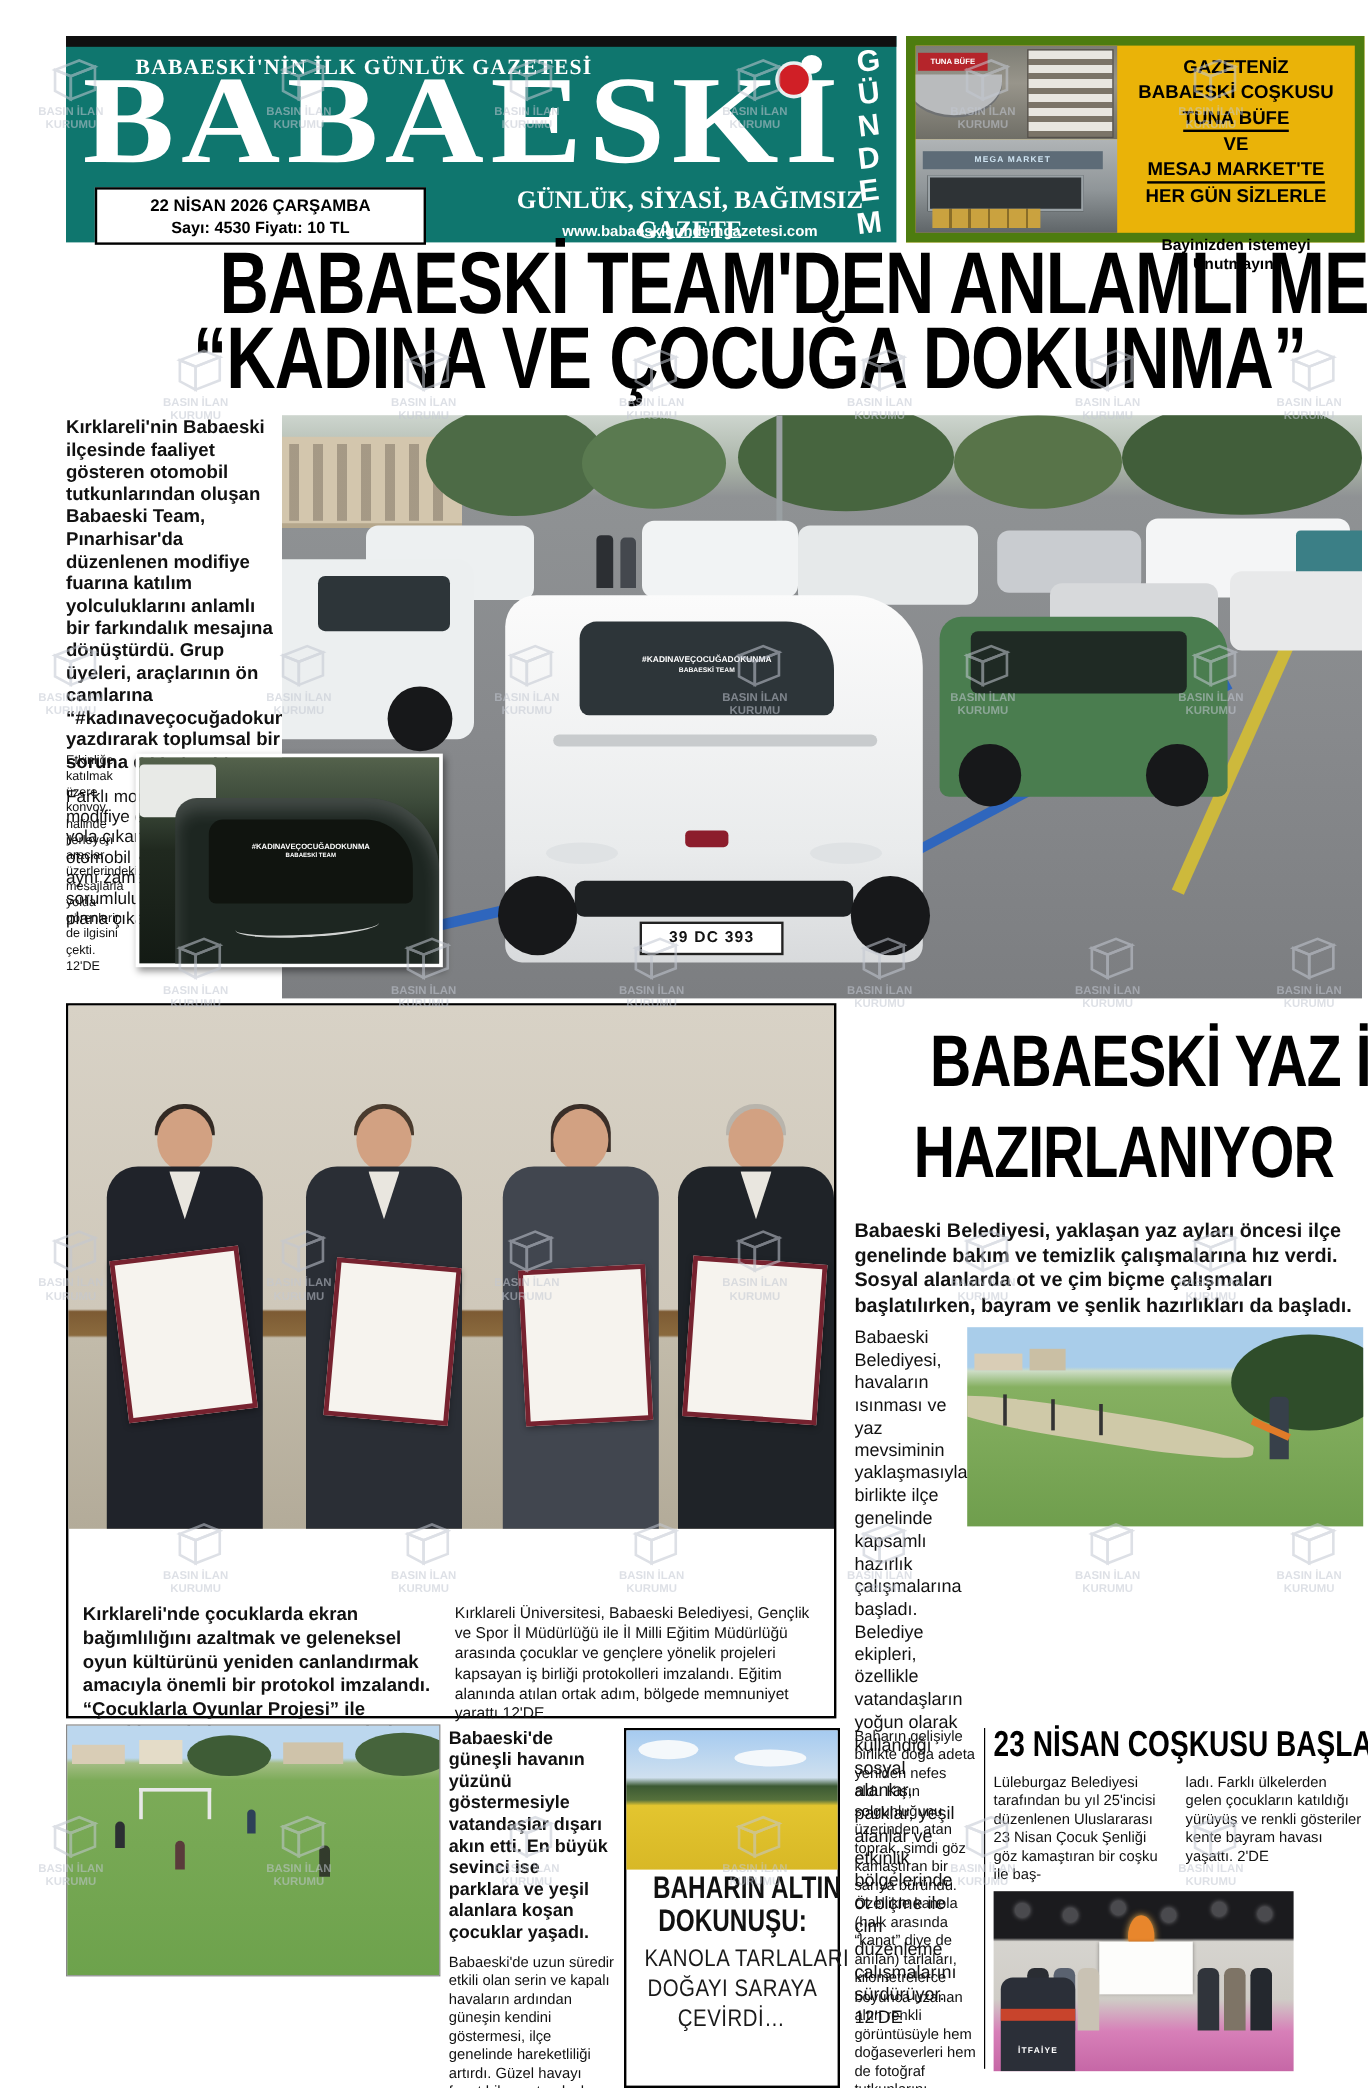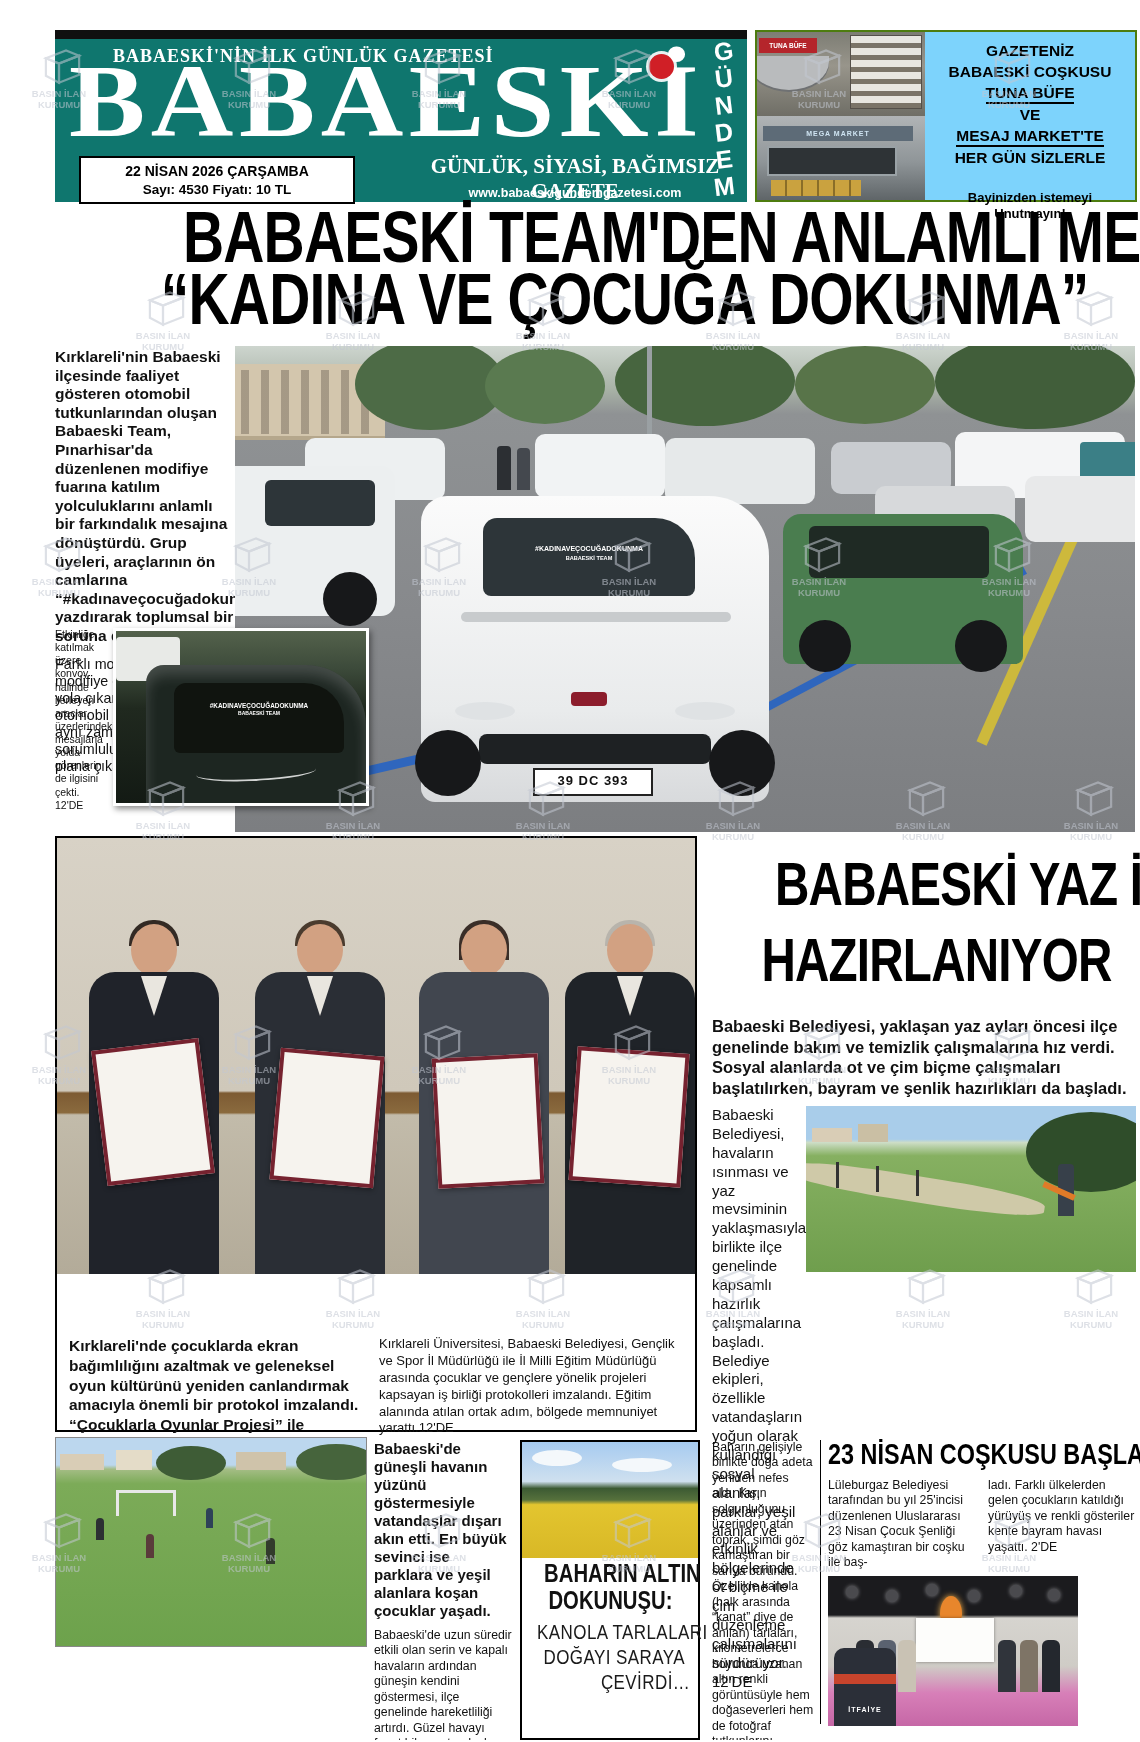--- a/index.html
+++ b/index.html
@@ -26,21 +26,21 @@
   .mast-sub{position:absolute;left:348px;top:124px;width:344px;text-align:center;color:#fff;
             font-family:"Liberation Serif",serif;font-weight:bold;font-size:21px;}
   .mast-web{position:absolute;left:348px;top:156px;width:344px;text-align:center;color:#fff;
             font-weight:bold;font-size:12.5px;}
   .gundem{position:absolute;left:648px;top:8px;width:42px;text-align:center;color:#fff;
           font-weight:bold;font-size:25px;line-height:27px;}
   .gundem span{display:inline-block;}
   .gundem span:nth-child(odd){transform:rotate(-7deg);}
   .gundem span:nth-child(even){transform:rotate(7deg);}
   
-  .adbox{left:755px;top:30px;width:382px;height:172px;border:2px solid #4d7c0f;background:#7dd3fc;
+  .adbox{left:755px;top:30px;width:382px;height:172px;border:8px solid #4d7c0f;background:#eab308;
          display:flex;box-sizing:border-box;}
   .adphotos{width:168px;display:flex;flex-direction:column;}
   .adp{position:relative;flex:1;overflow:hidden;}
   .adp1{background:linear-gradient(180deg,#7d7d74 0%,#98958b 40%,#6f6e66 100%);}
   .adp2{background:linear-gradient(180deg,#b0b4b6 0%,#8f9598 55%,#5f6568 100%);}
   .adtext{flex:1;text-align:center;padding-top:8px;font-weight:bold;color:#000;}
   .adtext .l{font-size:15.5px;line-height:21px;}
   .adtext .u{border-bottom:2px solid #000;display:inline-block;line-height:19px;}
   .adtext .f{font-size:13px;line-height:16px;margin-top:22px;}
   .sign-red{position:absolute;left:2px;top:6px;width:58px;height:15px;background:#b5252b;color:#fff;
@@ -77,21 +77,21 @@
   .mod2 .c2{width:304px;font-size:13px;line-height:1.3;}
   
   .sun-head{left:55px;top:1652px;width:318px;}
   .sun-head .l{font-size:47px;line-height:44px;font-weight:bold;}
   .sun-col{left:374px;top:1440px;width:138px;height:300px;overflow:hidden;}
   .sun-col .p-bold{font-size:15px;}
   .sun-col .p-reg{font-size:12.3px;line-height:1.26;margin-top:8px;}
   .kanbox{left:520px;top:1440px;width:180px;height:300px;border:2px solid #000;box-sizing:border-box;
           background:#fff;text-align:center;}
   .kanbox .t1{font-size:26px;line-height:27px;font-weight:bold;margin-top:8px;}
-  .kanbox .t2{font-size:20px;line-height:25px;margin-top:6px;letter-spacing:.5px;color:#1a1a1a;text-align:right;}
+  .kanbox .t2{font-size:20px;line-height:25px;margin-top:6px;letter-spacing:.5px;color:#1a1a1a;}
   .kan-col{left:712px;top:1440px;width:102px;height:300px;overflow:hidden;font-size:12.3px;line-height:1.26;}
   .vrule{left:820px;top:1440px;width:1px;height:284px;background:#000;}
   .a23-head{left:828px;top:1438px;width:310px;}
   .a23-head .l{font-size:30px;line-height:32px;font-weight:bold;}
   .a23-cols{left:828px;top:1478px;width:310px;display:flex;gap:12px;}
   .a23-cols div{font-size:12.3px;line-height:1.26;}
   
   .leadphoto{left:235px;top:346px;width:900px;height:486px;
      background:linear-gradient(180deg,#cdd5ce 0%,#a8b2a6 9%,#8f9294 14%,#87898c 55%,#7c7e81 100%);}
   .tree{position:absolute;border-radius:50%;background:#4d6b46;}

